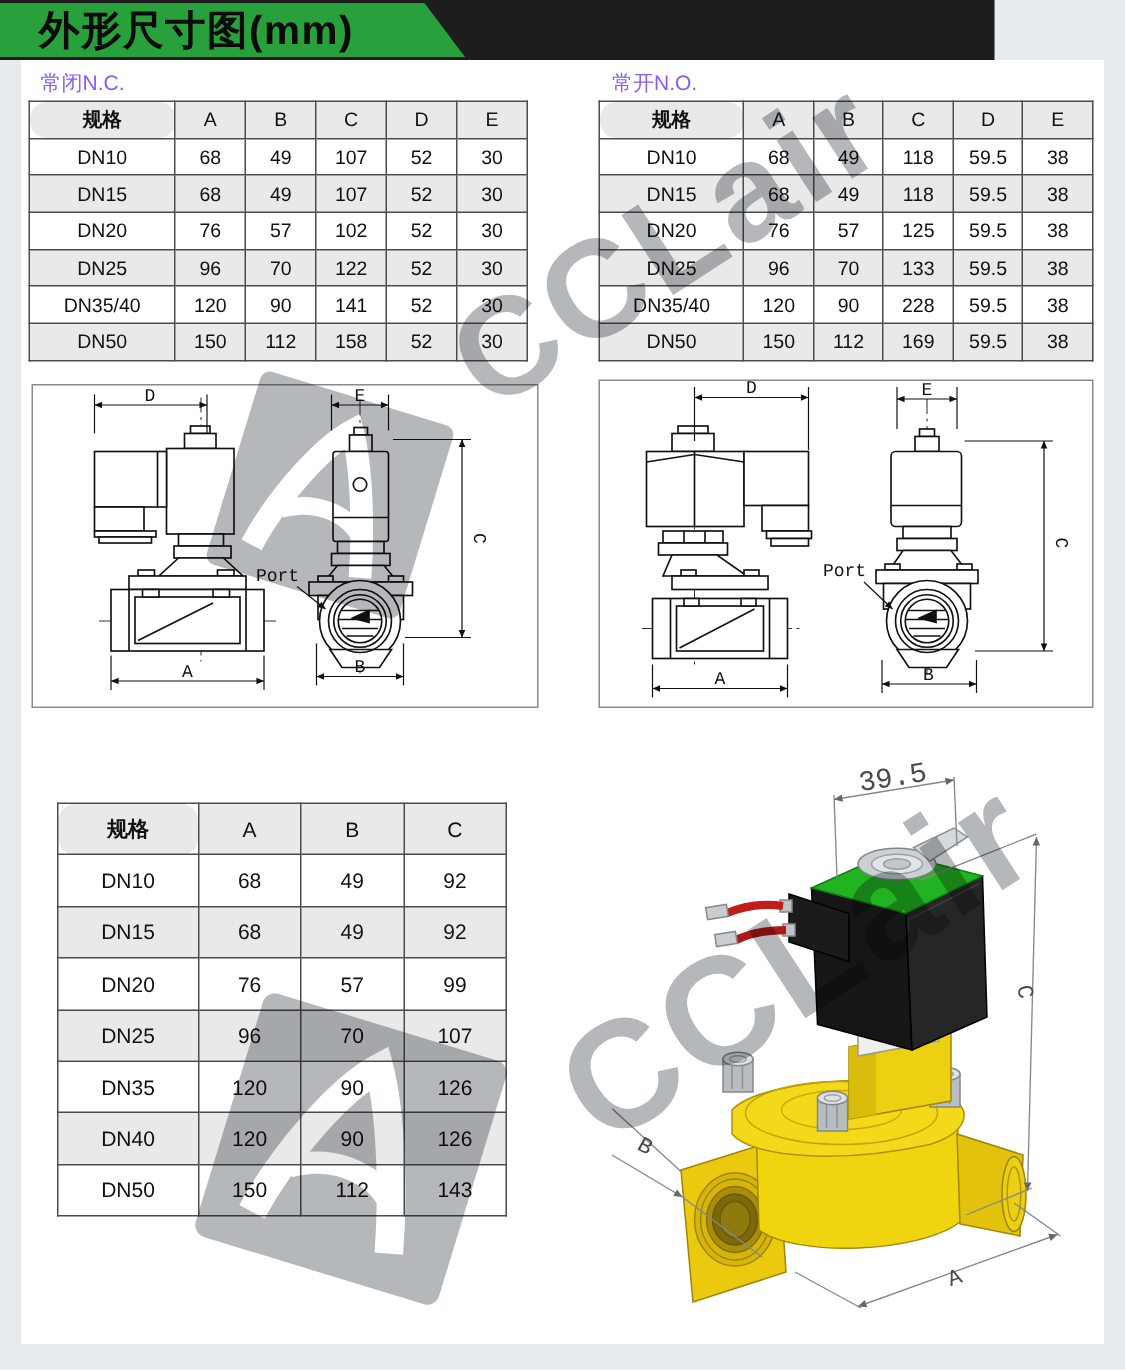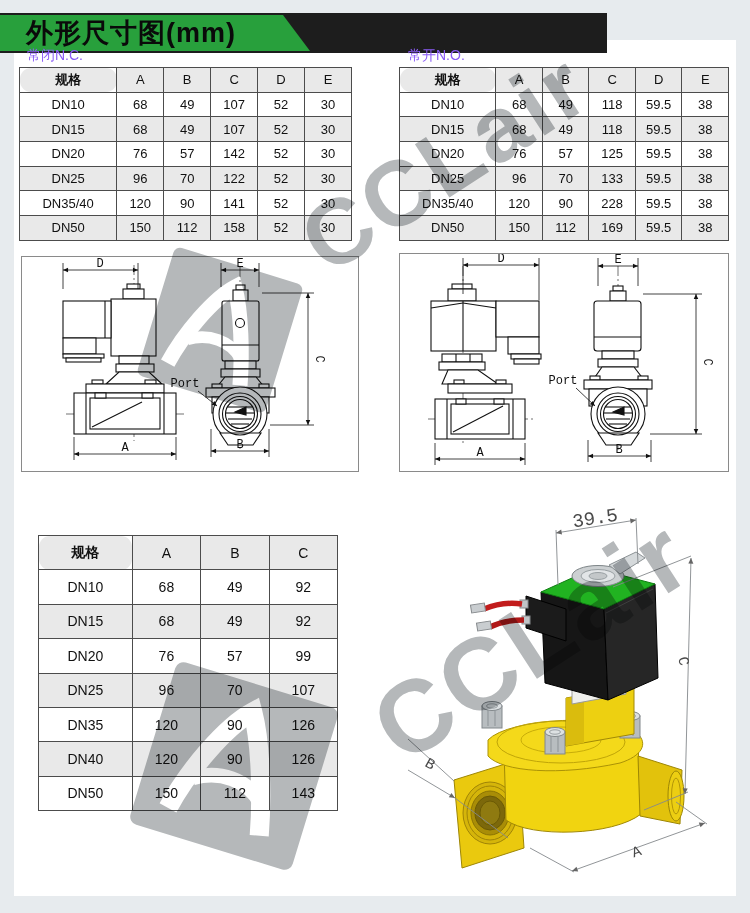--- a/index.html
+++ b/index.html
@@ -1,19 +1,19 @@
 <!DOCTYPE html>
 <html><head>
 <meta charset="utf-8">
 <style>
   html,body{margin:0;padding:0;}
   body{width:750px;height:913px;position:relative;background:#e7ebee;
        font-family:"Liberation Sans",sans-serif;overflow:hidden;}
   .card{position:absolute;left:14px;top:40px;width:722px;height:856px;background:#ffffff;}
-  .header{position:absolute;left:0;top:0;width:607px;height:40px;background:#1d1d1d;z-index:5;margin-top:13px;}
+  .header{position:absolute;left:0;top:0;width:663px;height:40px;background:#1d1d1d;z-index:5;}
   .header-green{position:absolute;left:0;top:2px;width:310px;height:36px;background:#28a03c;
       clip-path:polygon(0 0,283px 0,100% 100%,0 100%);display:flex;align-items:center;}
   .title{font-size:27px;font-weight:bold;color:#0a0a0a;padding-left:26px;letter-spacing:1px;
       font-family:"Liberation Sans",sans-serif;}
   .section-label{position:absolute;font-size:14px;color:#8b5cf6;z-index:10;}
   #nc-label{left:27px;top:47px;}
   #no-label{left:408px;top:47px;}
   table{border-collapse:collapse;table-layout:fixed;position:absolute;z-index:10;background:#fff;}
   th,td{border:1px solid #4c4c4c;text-align:center;vertical-align:middle;color:#111;
       padding:0;font-weight:normal;}
@@ -86,21 +86,21 @@
         <td>68</td>
         <td>49</td>
         <td>107</td>
         <td>52</td>
         <td>30</td>
       </tr>
       <tr>
         <td>DN20</td>
         <td>76</td>
         <td>57</td>
-        <td>142</td>
+        <td>102</td>
         <td>52</td>
         <td>30</td>
       </tr>
       <tr>
         <td>DN25</td>
         <td>96</td>
         <td>70</td>
         <td>122</td>
         <td>52</td>
         <td>30</td>

